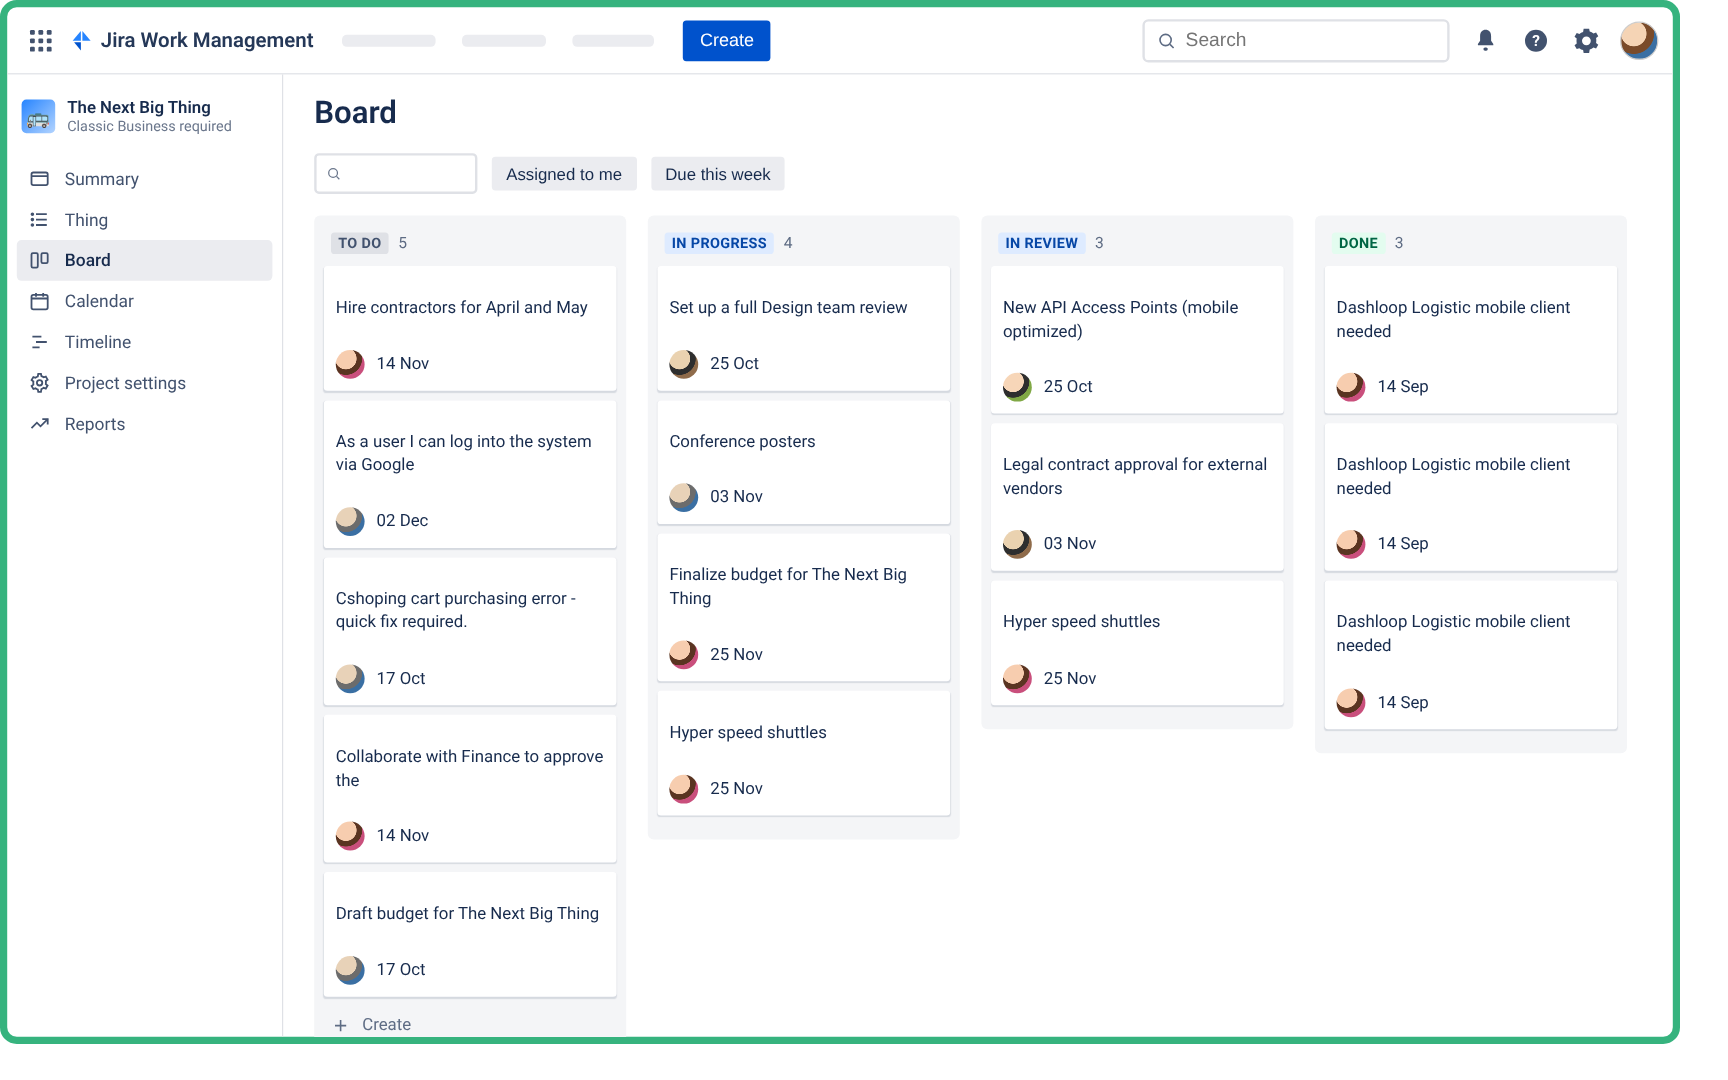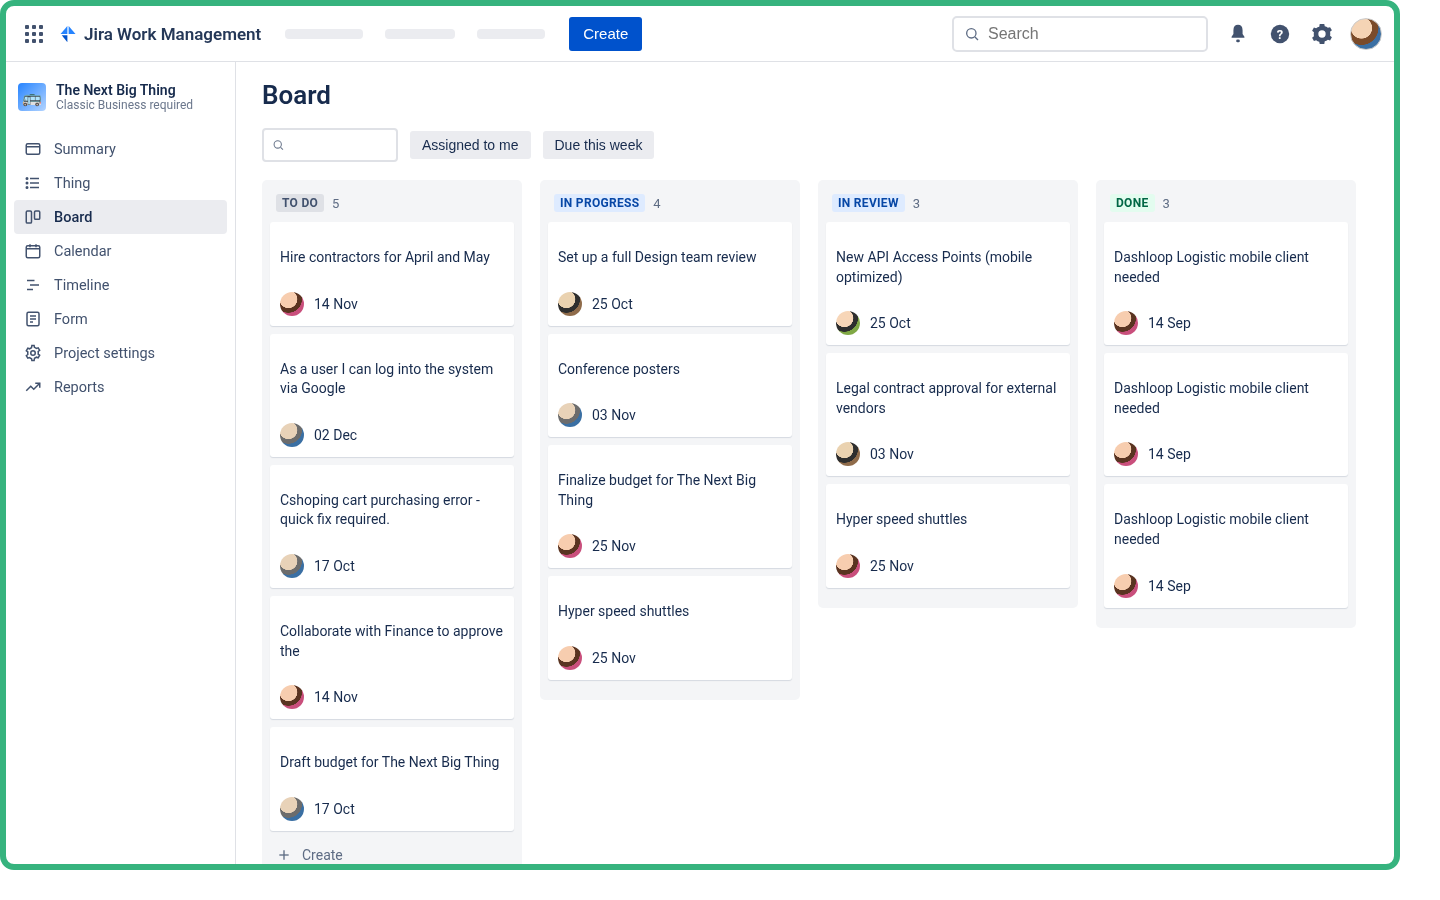--- a/index.html
+++ b/index.html
@@ -238,29 +238,20 @@
       <div class="nav-item">
         <svg width="18" height="18" viewBox="0 0 24 24" fill="none" stroke="#42526E" stroke-width="2">
             <line x1="4" y1="6" x2="14" y2="6"></line>
             <line x1="8" y1="12" x2="20" y2="12"></line>
             <line x1="4" y1="18" x2="12" y2="18"></line>
           </svg>
         <span>Timeline</span>
       </div>
       <div class="nav-item">
         <svg width="18" height="18" viewBox="0 0 24 24" fill="none" stroke="#42526E" stroke-width="2">
-            <rect x="4" y="3" width="16" height="18" rx="2"></rect>
-            <line x1="8" y1="8" x2="16" y2="8"></line>
-            <line x1="8" y1="12" x2="16" y2="12"></line>
-            <line x1="8" y1="16" x2="12" y2="16"></line>
-          </svg>
-        <span>Form</span>
-      </div>
-      <div class="nav-item">
-        <svg width="18" height="18" viewBox="0 0 24 24" fill="none" stroke="#42526E" stroke-width="2">
             <circle cx="12" cy="12" r="3"></circle>
             <path d="M19 12c0 .6 0 1-.1 1.5l2 1.5-2 3.4-2.3-.8c-.8.6-1.7 1.1-2.6 1.4L13.5 22h-3l-.5-2.5c-.9-.3-1.8-.8-2.6-1.4l-2.3.8-2-3.4 2-1.5C5 13 5 12.6 5 12s0-1 .1-1.5L3.1 9l2-3.4 2.3.8C8.2 5.8 9.1 5.3 10 5L10.5 2h3l.5 2.5c.9.3 1.8.8 2.6 1.4l2.3-.8 2 3.4-2 1.5c.1.5.1 1 .1 1.5z"></path>
           </svg>
         <span>Project settings</span>
       </div>
       <div class="nav-item">
         <svg width="18" height="18" viewBox="0 0 24 24" fill="none" stroke="#42526E" stroke-width="2">
             <polyline points="3,17 9,11 13,15 21,7"></polyline>
             <polyline points="15,7 21,7 21,13"></polyline>
           </svg>

